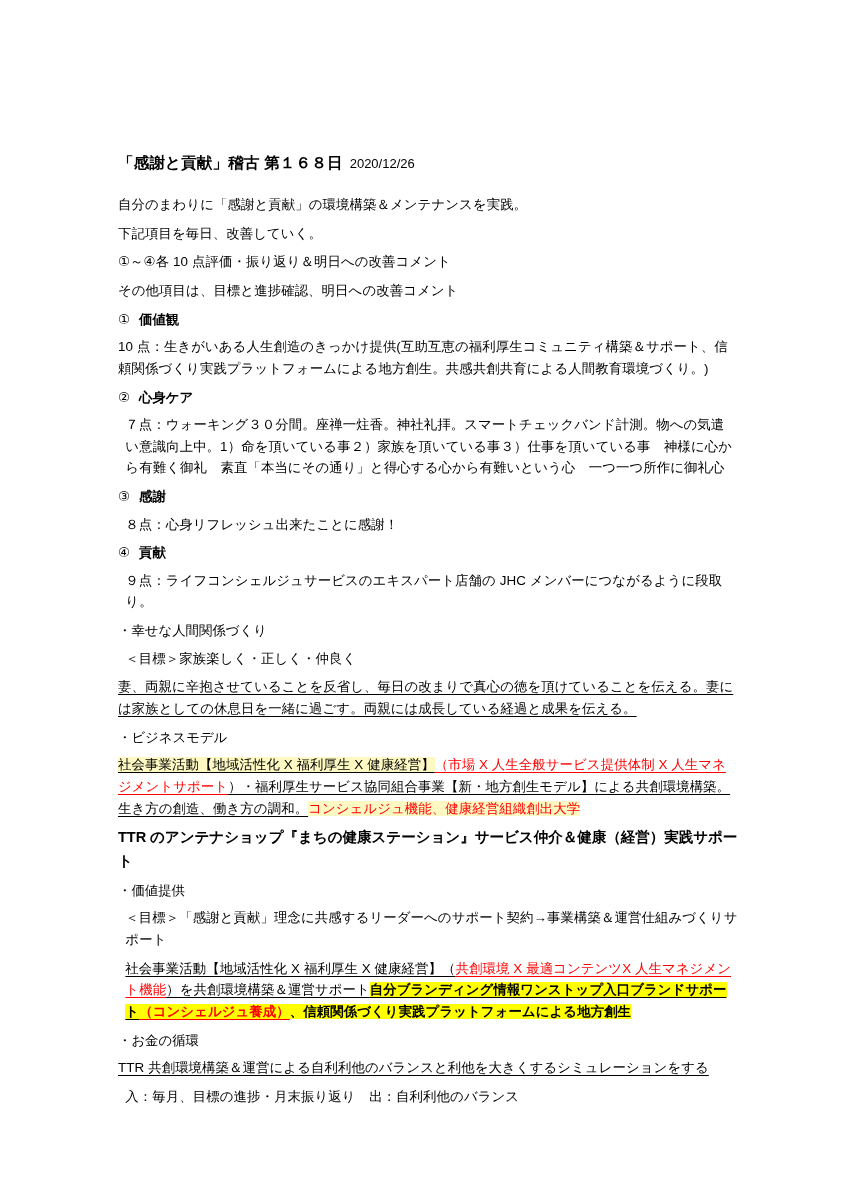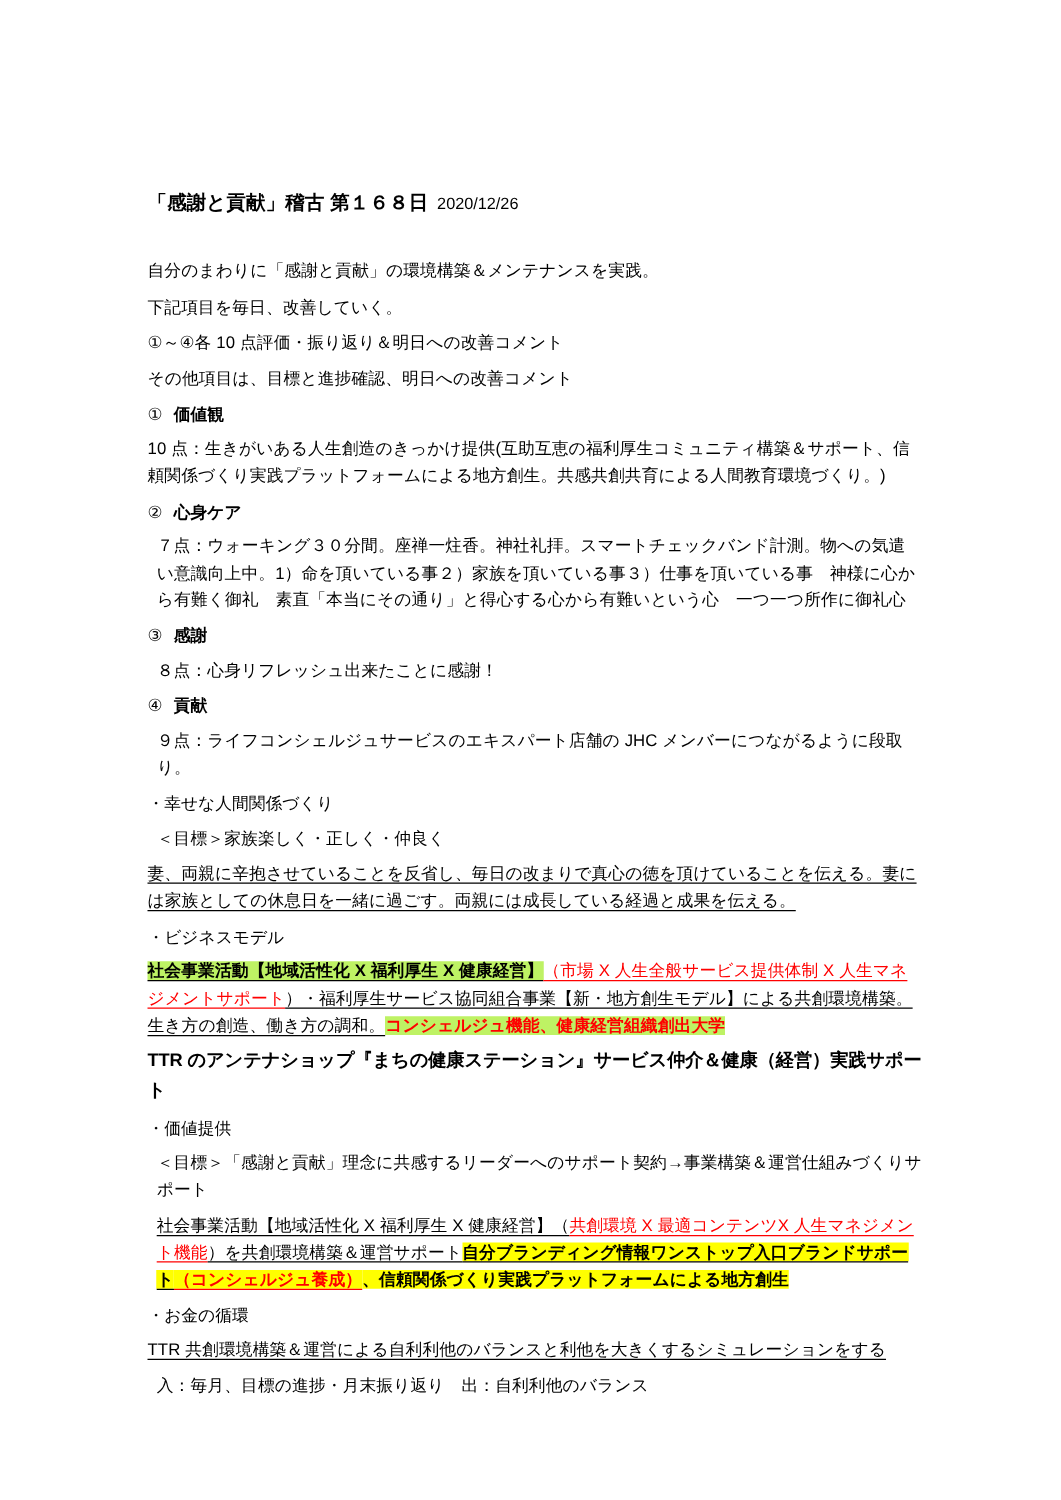--- a/index.html
+++ b/index.html
@@ -24,21 +24,21 @@
   }
   .doc-body {
     position: absolute;
     left: 118px;
     top: 152px;
     width: 620px;
   }
 
   
   .title-line {
-    margin: 0 0 32px 0;
+    margin: 0 0 20px 0;
     line-height: 1.35;
     white-space: nowrap;
   }
   .title-main {
     font-weight: bold;
     font-size: 15.5px;
     letter-spacing: 0.2px;
   }
   .title-date {
     font-weight: normal;
@@ -81,22 +81,21 @@
     line-height: 1.6;
     letter-spacing: -0.1px;
   }
 
   
   .u {
     text-decoration: underline;
     text-underline-offset: 3px;
   }
   .hl {
-    background: #bef264;
-    font-weight: bold;
+    background: #fef9c3;
   }
   .red {
     color: #ff0000;
   }
   .bold { font-weight: bold; }
 
   
   .blockhl {
     background: #ffff00;
     box-decoration-break: clone;

